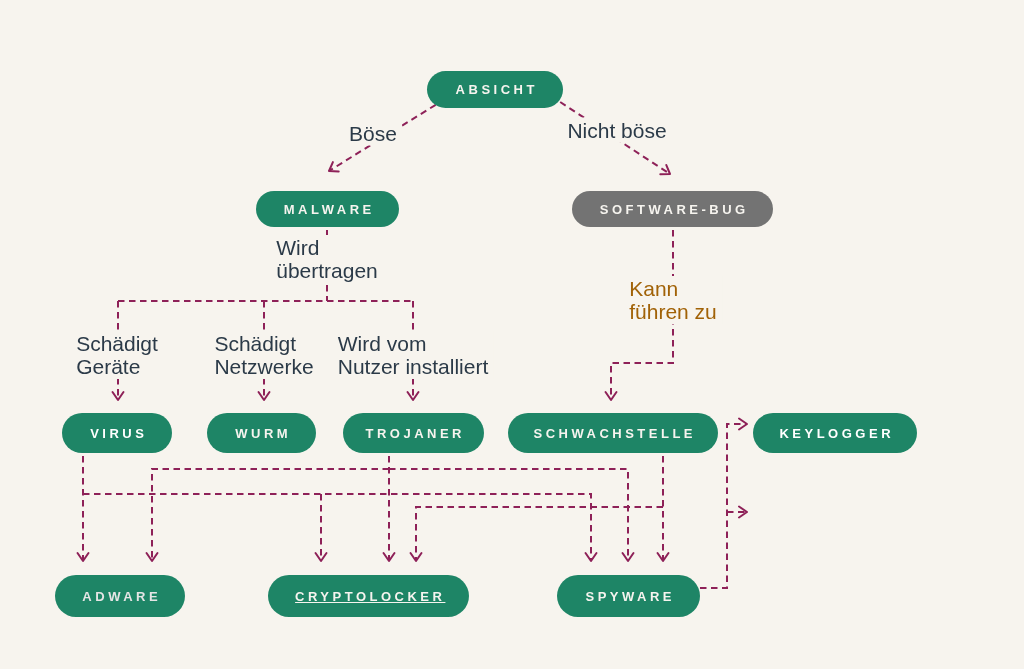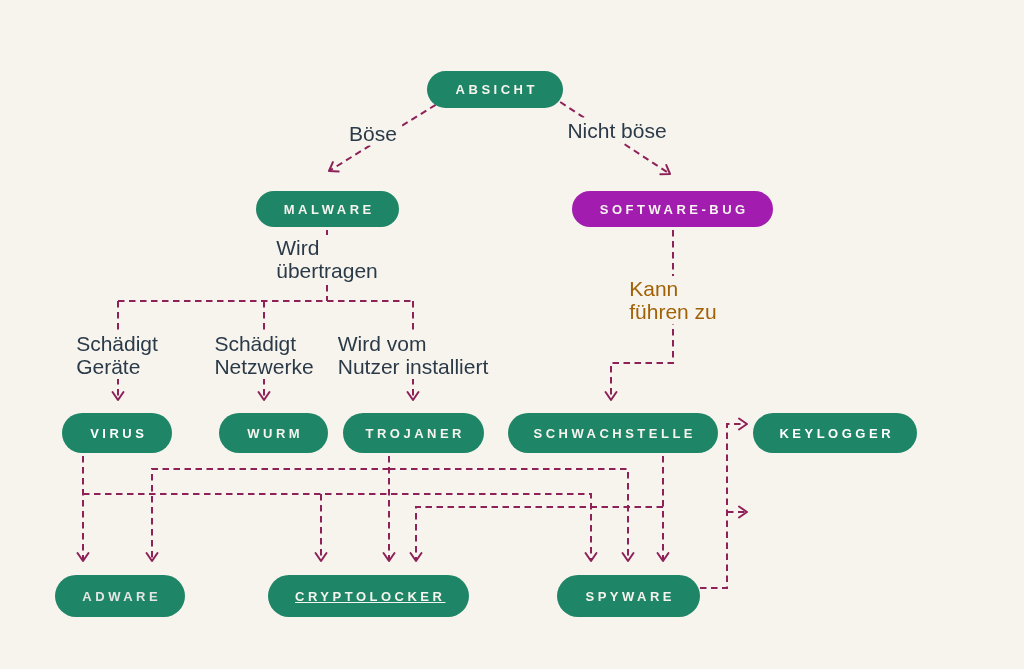--- a/index.html
+++ b/index.html
@@ -78,22 +78,22 @@
     </svg>
 <div class="edge-label" style="left: 373px; top: 133px; color: rgb(43, 58, 72); background: rgb(247, 244, 238);">Böse</div>
     <div class="edge-label" style="left: 617px; top: 130px; color: rgb(43, 58, 72); background: rgb(247, 244, 238);">Nicht böse</div>
     <div class="edge-label" style="left: 327px; top: 259px; color: rgb(43, 58, 72); background: rgb(247, 244, 238);">Wird<br>übertragen</div>
     <div class="edge-label" style="left: 117px; top: 355px; color: rgb(43, 58, 72); background: rgb(247, 244, 238);">Schädigt<br>Geräte</div>
     <div class="edge-label" style="left: 264px; top: 355px; color: rgb(43, 58, 72); background: rgb(247, 244, 238);">Schädigt<br>Netzwerke</div>
     <div class="edge-label" style="left: 413px; top: 355px; color: rgb(43, 58, 72); background: rgb(247, 244, 238);">Wird vom<br>Nutzer installiert</div>
     <div class="edge-label" style="left: 673px; top: 300px; color: #a16207; background: rgb(247, 244, 238);">Kann<br>führen zu</div>
     <div class="node" style="left: 427px; top: 63px; width: 136px; height: 37px; background: rgb(30, 133, 102); color: rgb(246, 244, 239);">ABSICHT</div>
     <div class="node" style="left: 256px; top: 183px; width: 143px; height: 36px; background: rgb(30, 133, 102); color: rgb(246, 244, 239);">MALWARE</div>
-    <div class="node" style="left: 572px; top: 183px; width: 201px; height: 36px; background: #a21caf; color: rgb(246, 244, 239);">SOFTWARE-BUG</div>
+    <div class="node" style="left: 572px; top: 183px; width: 201px; height: 36px; background: #737373; color: rgb(246, 244, 239);">SOFTWARE-BUG</div>
     <div class="node" style="left: 62px; top: 405px; width: 110px; height: 40px; background: rgb(30, 133, 102); color: #ffffff;">VIRUS</div>
-    <div class="node" style="left: 219px; top: 405px; width: 109px; height: 40px; background: rgb(30, 133, 102); color: rgb(246, 244, 239);">WURM</div>
+    <div class="node" style="left: 207px; top: 405px; width: 109px; height: 40px; background: rgb(30, 133, 102); color: rgb(246, 244, 239);">WURM</div>
     <div class="node" style="left: 343px; top: 405px; width: 141px; height: 40px; background: rgb(30, 133, 102); color: rgb(246, 244, 239);">TROJANER</div>
     <div class="node" style="left: 508px; top: 405px; width: 210px; height: 40px; background: rgb(30, 133, 102); color: rgb(246, 244, 239);">SCHWACHSTELLE</div>
     <div class="node" style="left: 753px; top: 405px; width: 164px; height: 40px; background: rgb(30, 133, 102); color: #ffffff;">KEYLOGGER</div>
     <div class="node" style="left: 55px; top: 567px; width: 130px; height: 42px; background: rgb(30, 133, 102); color: #e5e5e5;">ADWARE</div>
     <div class="node" style="left: 268px; top: 567px; width: 201px; height: 42px; background: rgb(30, 133, 102); color: rgb(246, 244, 239); text-decoration: underline;">CRYPTOLOCKER</div>
     <div class="node" style="left: 557px; top: 567px; width: 143px; height: 42px; background: rgb(30, 133, 102); color: rgb(246, 244, 239);">SPYWARE</div>
   </div>
 
 </body></html>

